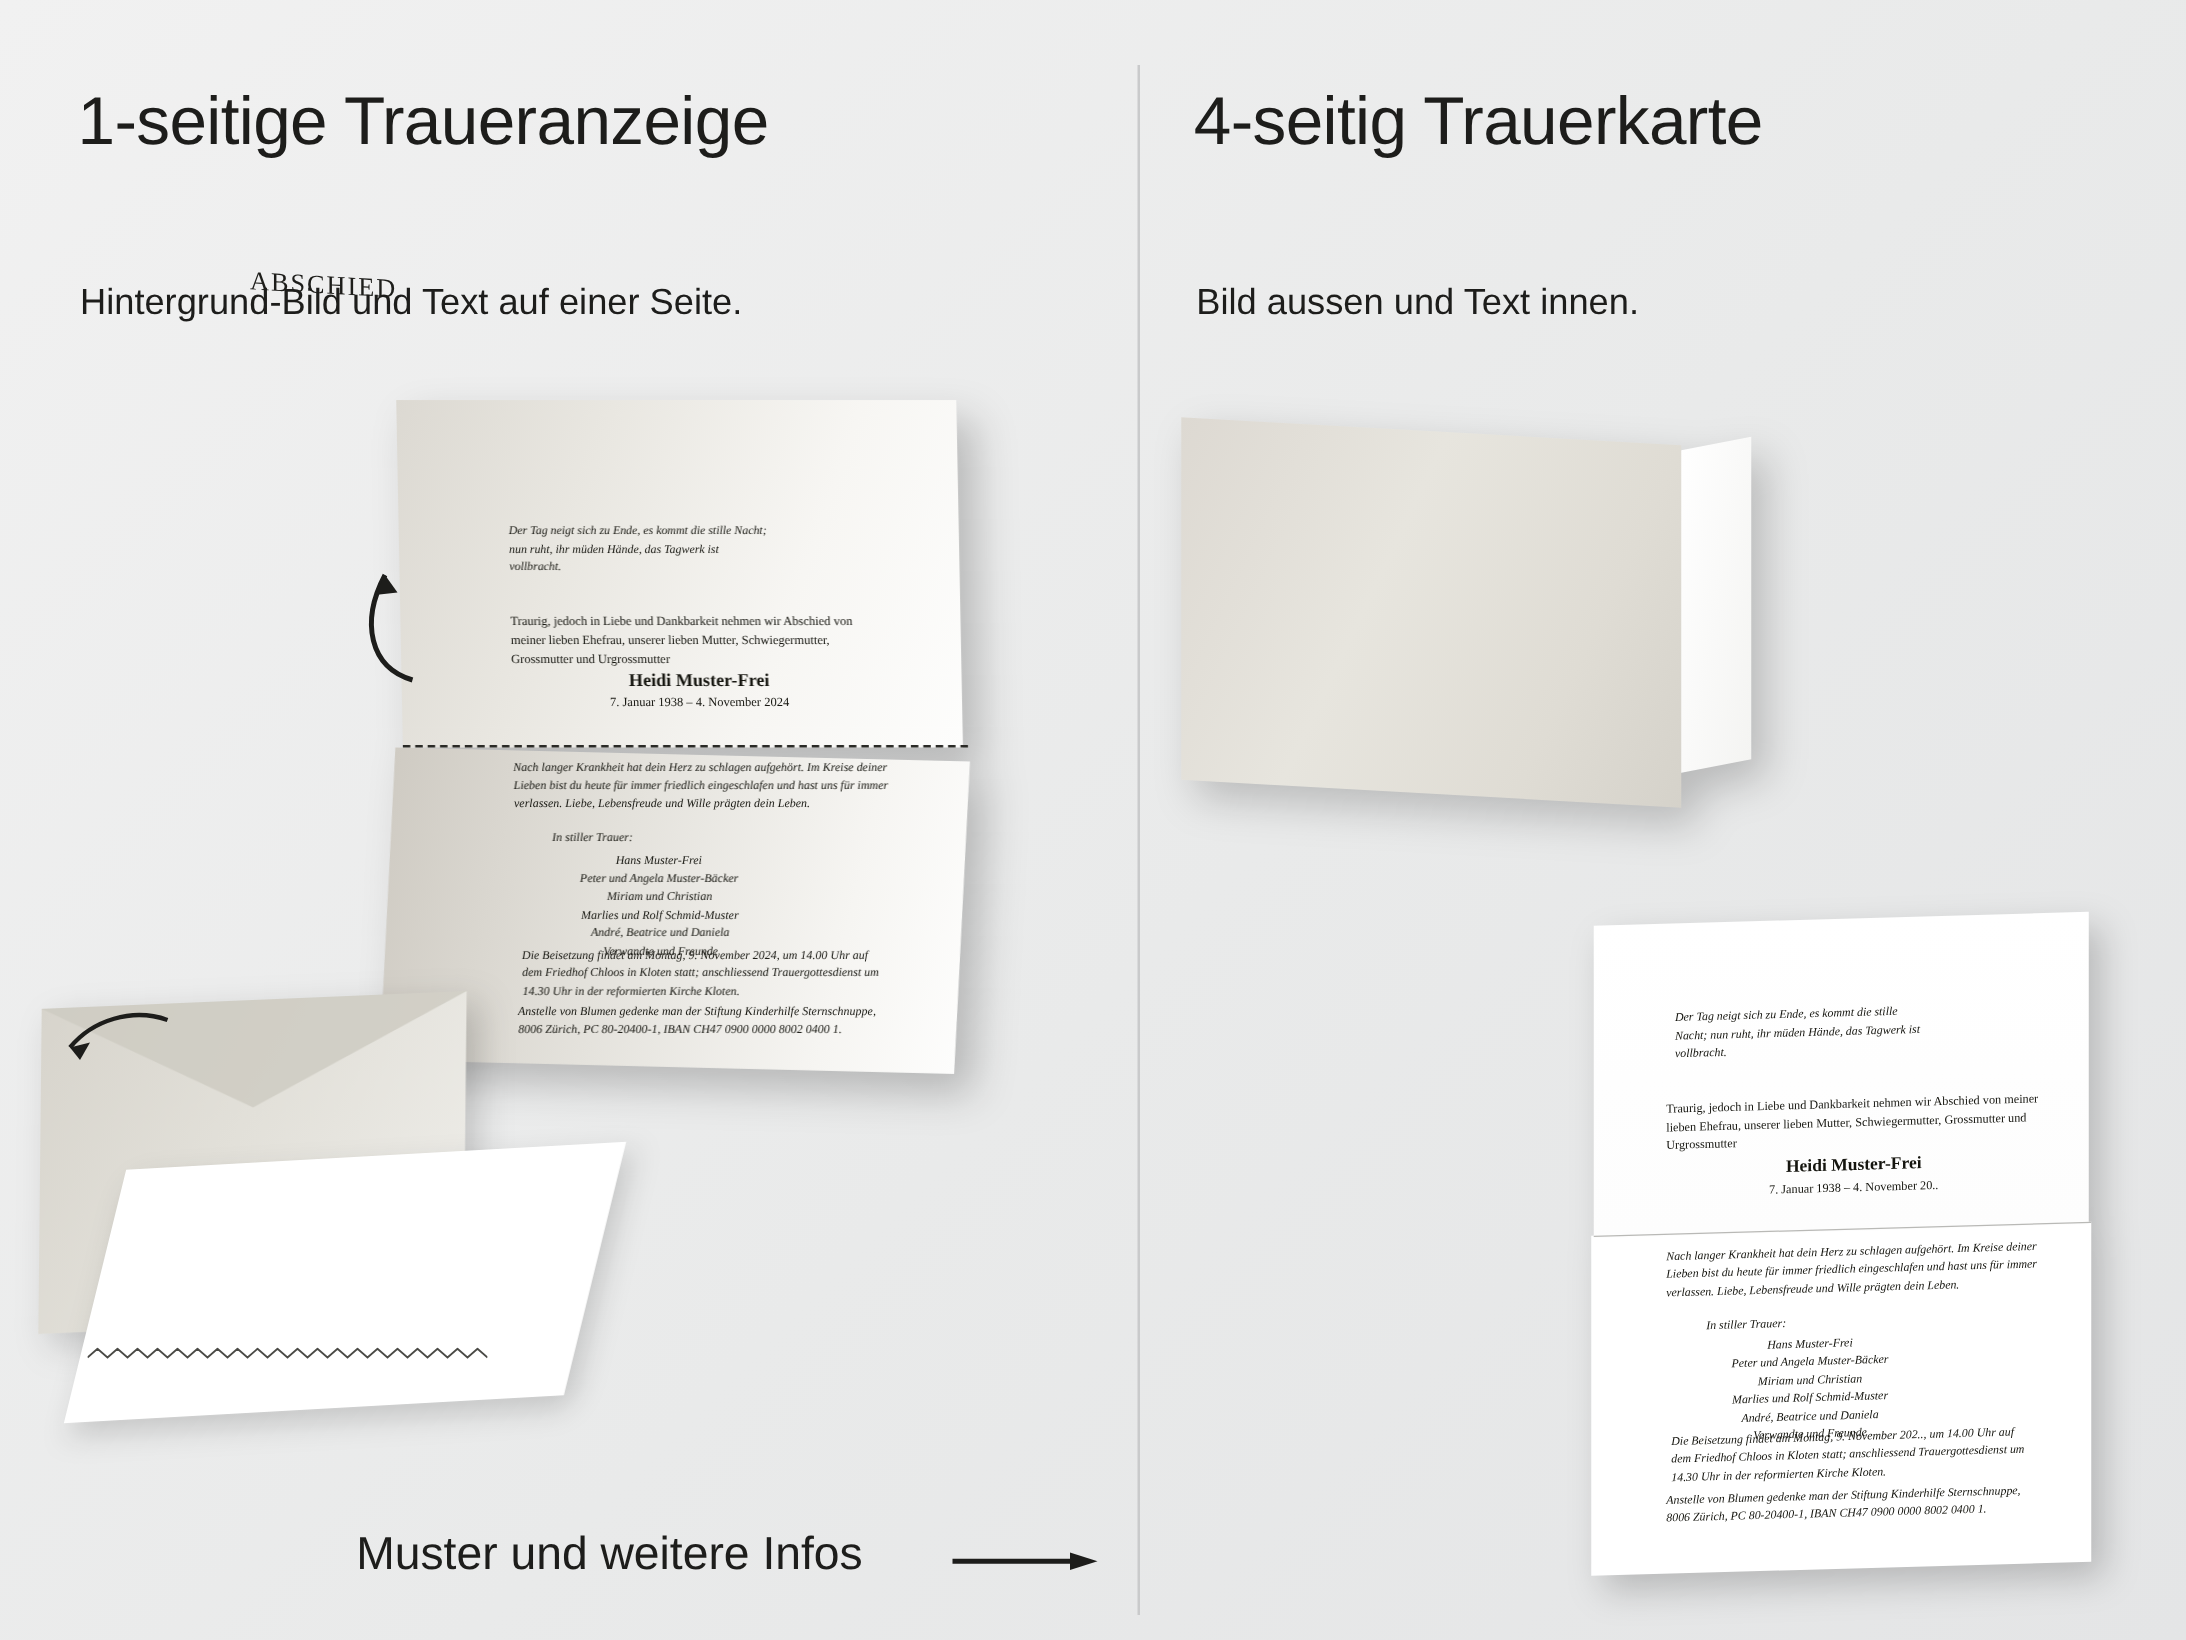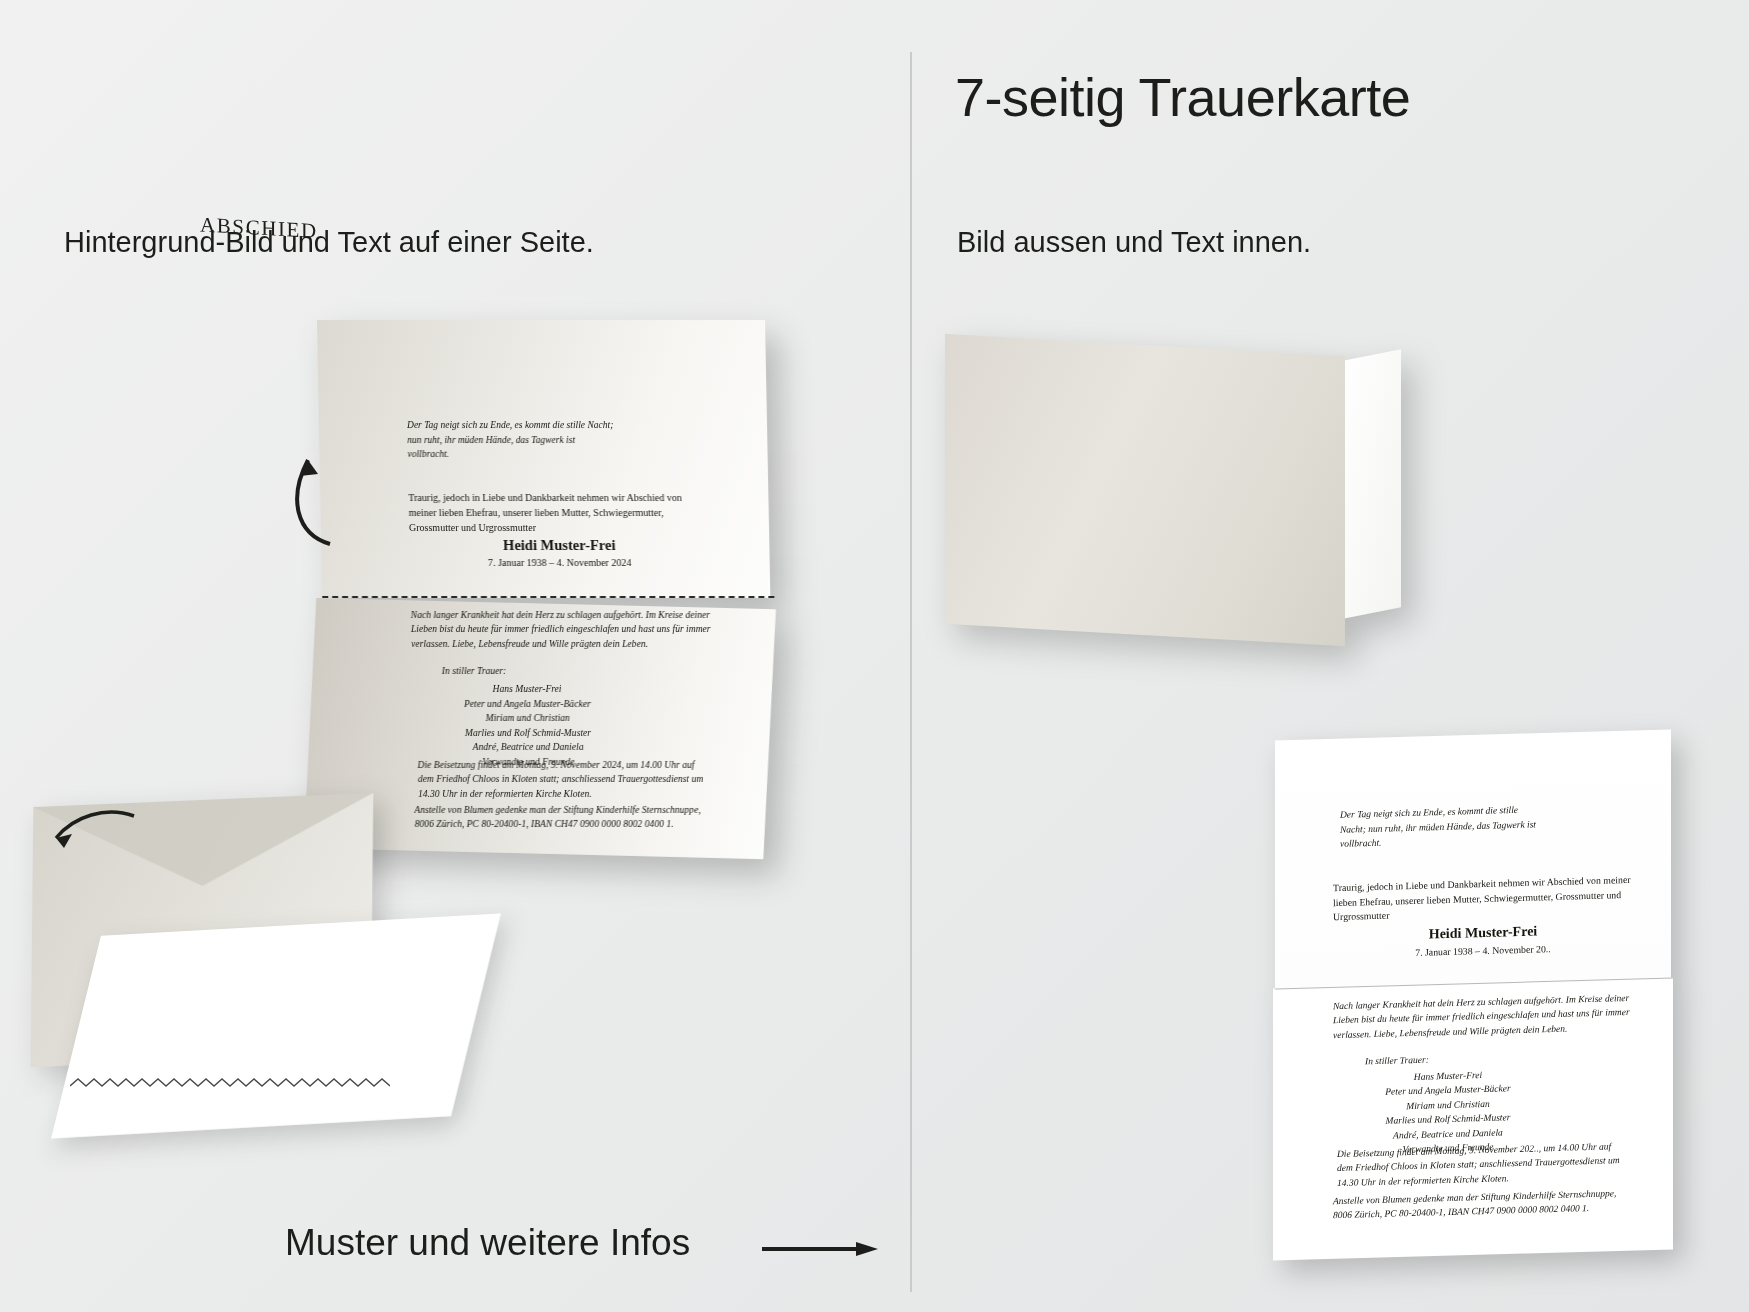--- a/index.html
+++ b/index.html
@@ -305,23 +305,24 @@
   #k-funeral   { left: 62px;  top: 408px; width: 290px; font-size: 9.5px; }
   #karte-open #k-donation { left: 58px; top: 455px; width: 300px; font-size: 9.5px; }
 </style>
 </head>
 <body>
 
 <div class="page">
 
   <div class="divider"></div>
 
+  <div class="col-title" id="title-left">1-seitige Traueranzeige</div>
   <div class="col-sub" id="sub-left">Hintergrund-Bild und Text auf einer Seite.</div>
 
-  <div class="col-title" id="title-right">7-seitig Trauerkarte</div>
+  <div class="col-title" id="title-right">4-seitig Trauerkarte</div>
   <div class="col-sub" id="sub-right">Bild aussen und Text innen.</div>
 
   <div id="anzeige-open">
     <div class="half-bottom"></div>
     <div class="half-top"></div>
     <div class="fold"></div>
 
     <div class="txt sheet-text verse" id="t-verse">Der Tag neigt sich zu Ende, es kommt die stille Nacht; nun ruht, ihr müden Hände, das Tagwerk ist vollbracht.</div>
     <div class="txt sheet-text upright" id="t-intro">Traurig, jedoch in Liebe und Dankbarkeit nehmen wir Abschied von meiner lieben Ehefrau, unserer lieben Mutter, Schwiegermutter, Grossmutter und Urgrossmutter</div>
     <div class="txt sheet-text name" id="t-name">Heidi Muster-Frei</div>

